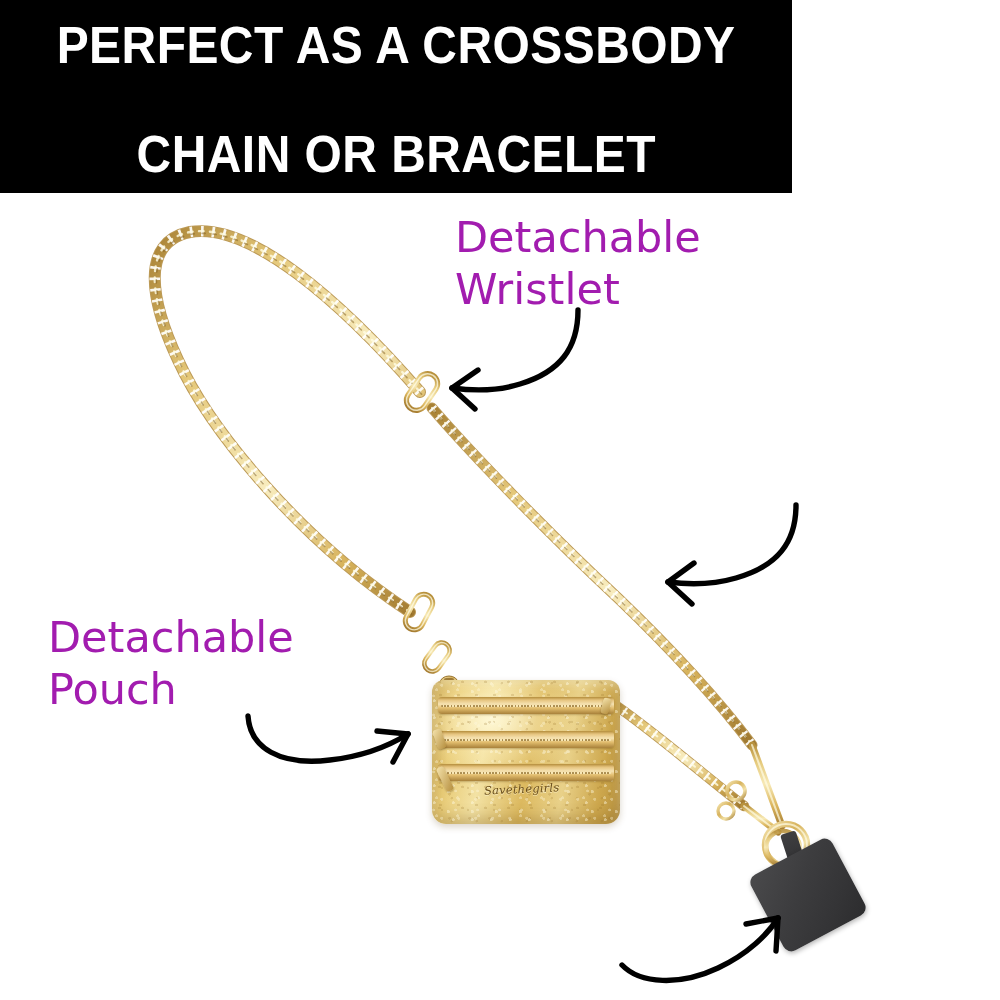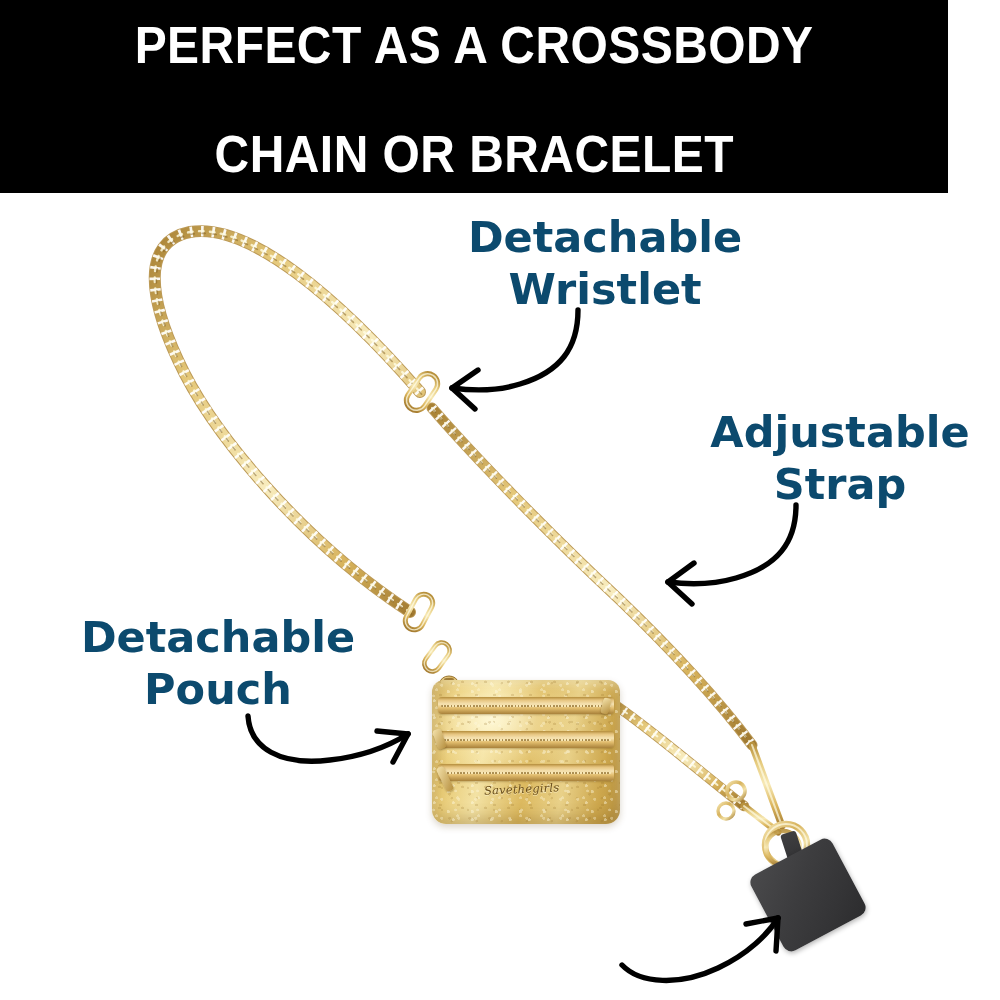--- a/index.html
+++ b/index.html
@@ -17,21 +17,21 @@
     height: 1000px;
     background: #ffffff;
     overflow: hidden;
   }
 
   
   #header-banner {
     position: absolute;
     left: 0;
     top: 0;
-    width: 948px;
+    width: 792px;
     height: 193px;
     background: #000000;
     display: flex;
     flex-direction: column;
     align-items: center;
     justify-content: center;
     box-sizing: border-box;
     padding-top: 8px;
     gap: 47px;
   }
@@ -64,25 +64,25 @@
     width: 1000px;
     height: 1000px;
     overflow: visible;
   }
   #annotation-svg { pointer-events: none; }
 
   
   .callout-label {
     position: absolute;
     font-family: "DejaVu Sans", sans-serif;
-    font-weight: bold;
-    color: #0c4a6e;
+    font-weight: normal;
+    color: #a21caf;
     font-size: 43px;
     line-height: 52px;
-    text-align: center;
+    text-align: left;
     white-space: pre-line;
   }
   #label-wristlet {
     left: 455px;
     top: 211px;
     width: 300px;
   }
   #label-strap {
     left: 690px;
     top: 406px;
@@ -358,20 +358,18 @@
     <g>
       <path d="M 622,965 C 640,984 680,986 718,968 C 748,954 768,934 778,918" fill="none" stroke="#000000" stroke-width="5.4" stroke-linecap="round"></path>
       <path d="M 778,918 L 746,924" fill="none" stroke="#000000" stroke-width="5.4" stroke-linecap="round"></path>
       <path d="M 778,918 L 776,951" fill="none" stroke="#000000" stroke-width="5.4" stroke-linecap="round"></path>
     </g>
   </svg>
 
   <div class="callout-label" id="label-wristlet">Detachable
 Wristlet</div>
 
-  <div class="callout-label" id="label-strap">Adjustable
-Strap</div>
 
   <div class="callout-label" id="label-pouch">Detachable
 Pouch</div>
 
 
 </div>
 
 </body></html>

